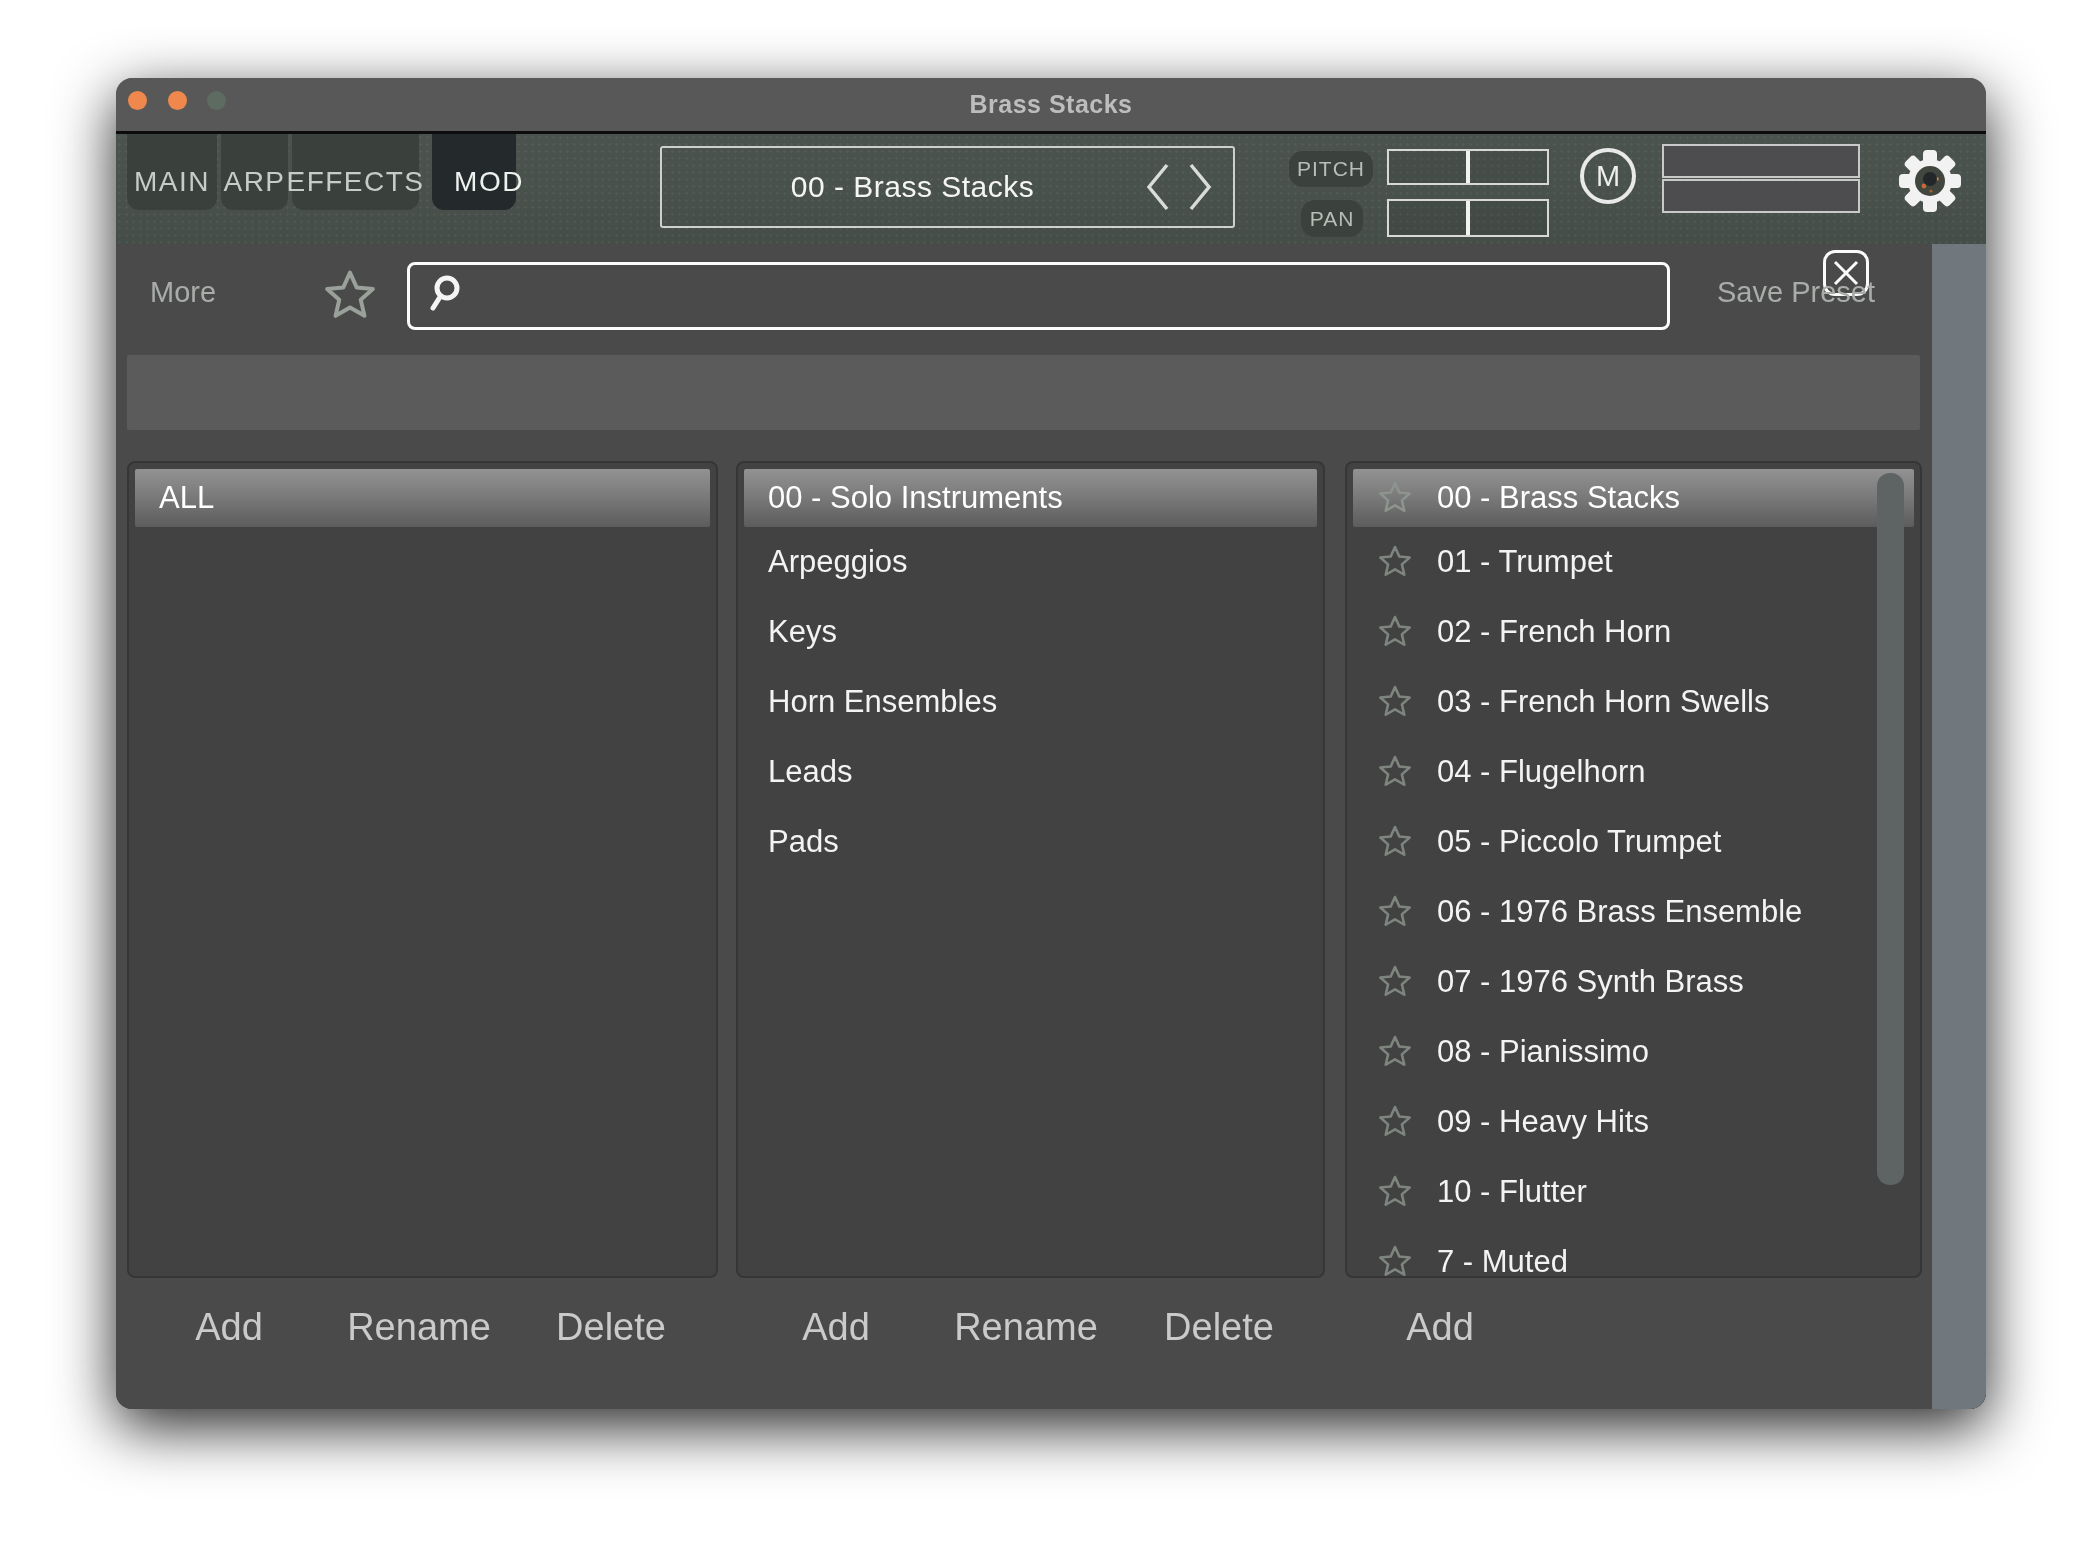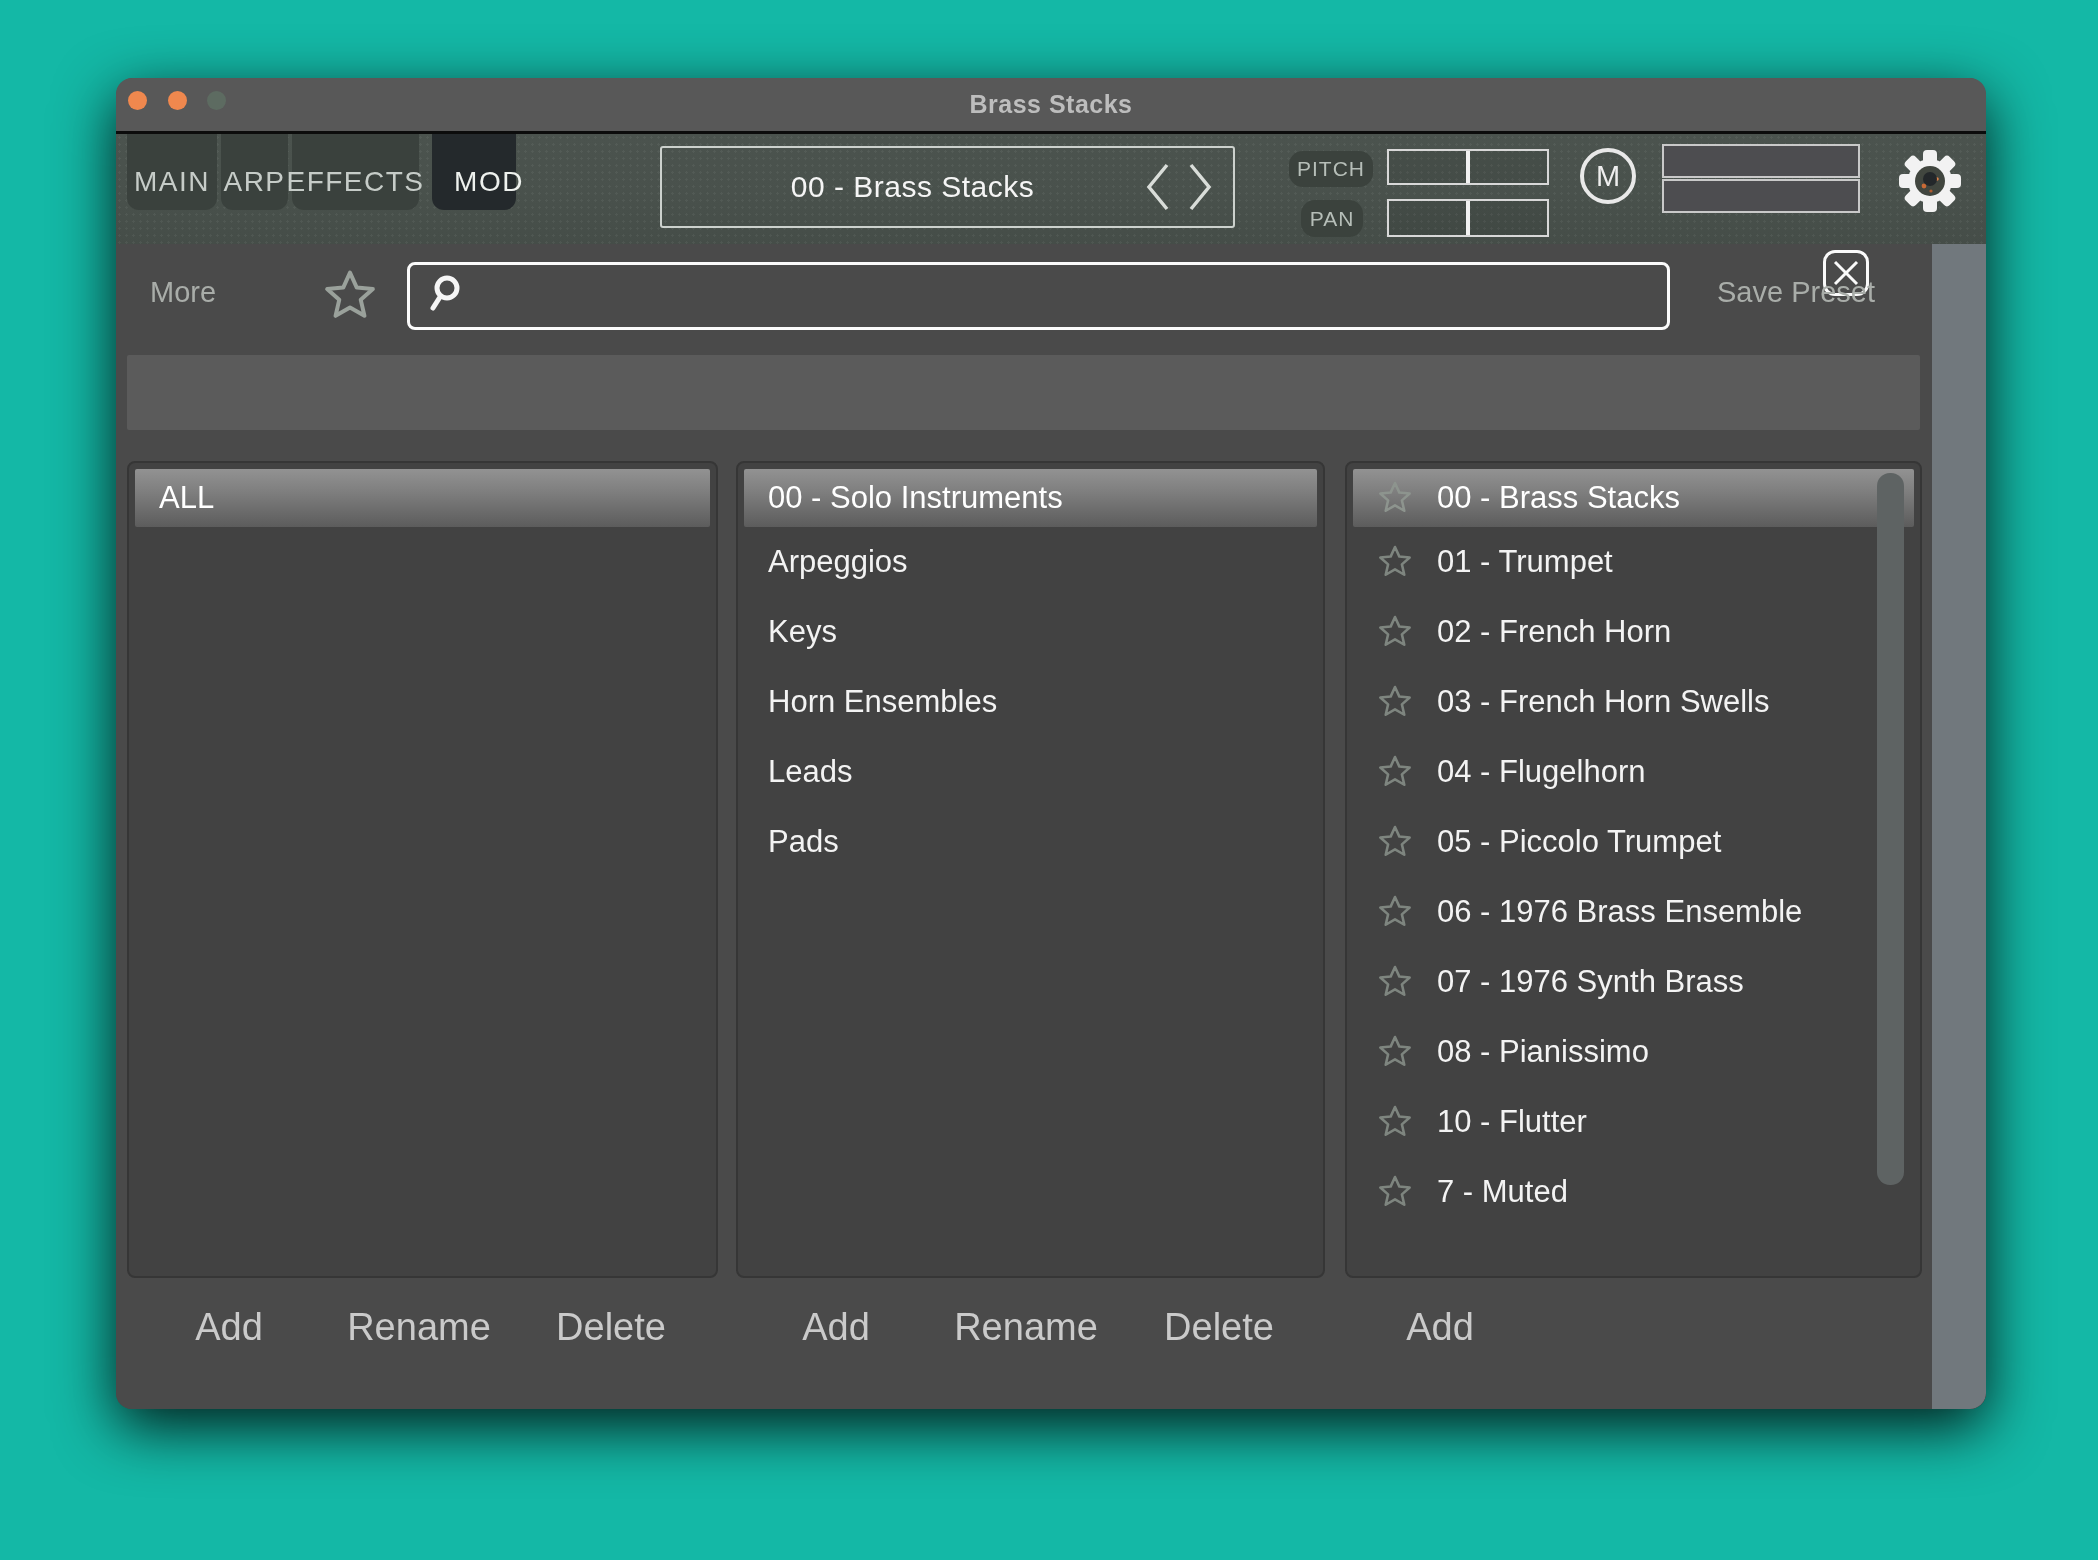--- a/index.html
+++ b/index.html
@@ -1,16 +1,16 @@
 <!DOCTYPE html>
 <html><head>
 <meta charset="utf-8">
 <style>
   html,body{margin:0;padding:0;background:#000;}
-  .stage{position:relative;width:2098px;height:1560px;background:#14b8a6;overflow:hidden;
+  .stage{position:relative;width:2098px;height:1560px;background:#ffffff;overflow:hidden;
          font-family:"Liberation Sans","DejaVu Sans",sans-serif;}
   .window{position:absolute;left:116px;top:78px;width:1870px;height:1331px;
           border-radius:18px 18px 16px 16px;background:#4a4a4a;box-shadow:0 18px 60px rgba(0,0,0,.85);}
   
   .titlebar{position:absolute;left:0;top:0;width:100%;height:56px;background:#585858;
             border-radius:16px 16px 0 0;border-bottom:3px solid #0c0c0c;box-sizing:border-box;}
   .light{position:absolute;top:13px;width:19px;height:19px;border-radius:50%;}
   .light.l1{left:12px;background:#F0884E;}
   .light.l2{left:52px;background:#F0884E;}
   .light.l3{left:91px;background:#5D6B61;}
@@ -260,20 +260,26 @@
         <div class="row">
           <svg class="rstar" viewBox="0 0 24 24">
               <polygon points="12,2 14.9,8.4 21.8,9 16.6,13.6 18.2,20.5 12,16.9 5.8,20.5 7.4,13.6 2.2,9 9.1,8.4" fill="none" stroke="#7e857f" stroke-width="1.7" stroke-linejoin="round"></polygon>
             </svg>
           <span>08 - Pianissimo</span>
         </div>
         <div class="row">
           <svg class="rstar" viewBox="0 0 24 24">
               <polygon points="12,2 14.9,8.4 21.8,9 16.6,13.6 18.2,20.5 12,16.9 5.8,20.5 7.4,13.6 2.2,9 9.1,8.4" fill="none" stroke="#7e857f" stroke-width="1.7" stroke-linejoin="round"></polygon>
             </svg>
+          <span>09 - Heavy Hits</span>
+        </div>
+        <div class="row">
+          <svg class="rstar" viewBox="0 0 24 24">
+              <polygon points="12,2 14.9,8.4 21.8,9 16.6,13.6 18.2,20.5 12,16.9 5.8,20.5 7.4,13.6 2.2,9 9.1,8.4" fill="none" stroke="#7e857f" stroke-width="1.7" stroke-linejoin="round"></polygon>
+            </svg>
           <span>10 - Flutter</span>
         </div>
         <div class="row">
           <svg class="rstar" viewBox="0 0 24 24">
               <polygon points="12,2 14.9,8.4 21.8,9 16.6,13.6 18.2,20.5 12,16.9 5.8,20.5 7.4,13.6 2.2,9 9.1,8.4" fill="none" stroke="#7e857f" stroke-width="1.7" stroke-linejoin="round"></polygon>
             </svg>
           <span>7 - Muted</span>
         </div>
         <div class="scroll-thumb"></div>
       </div>

